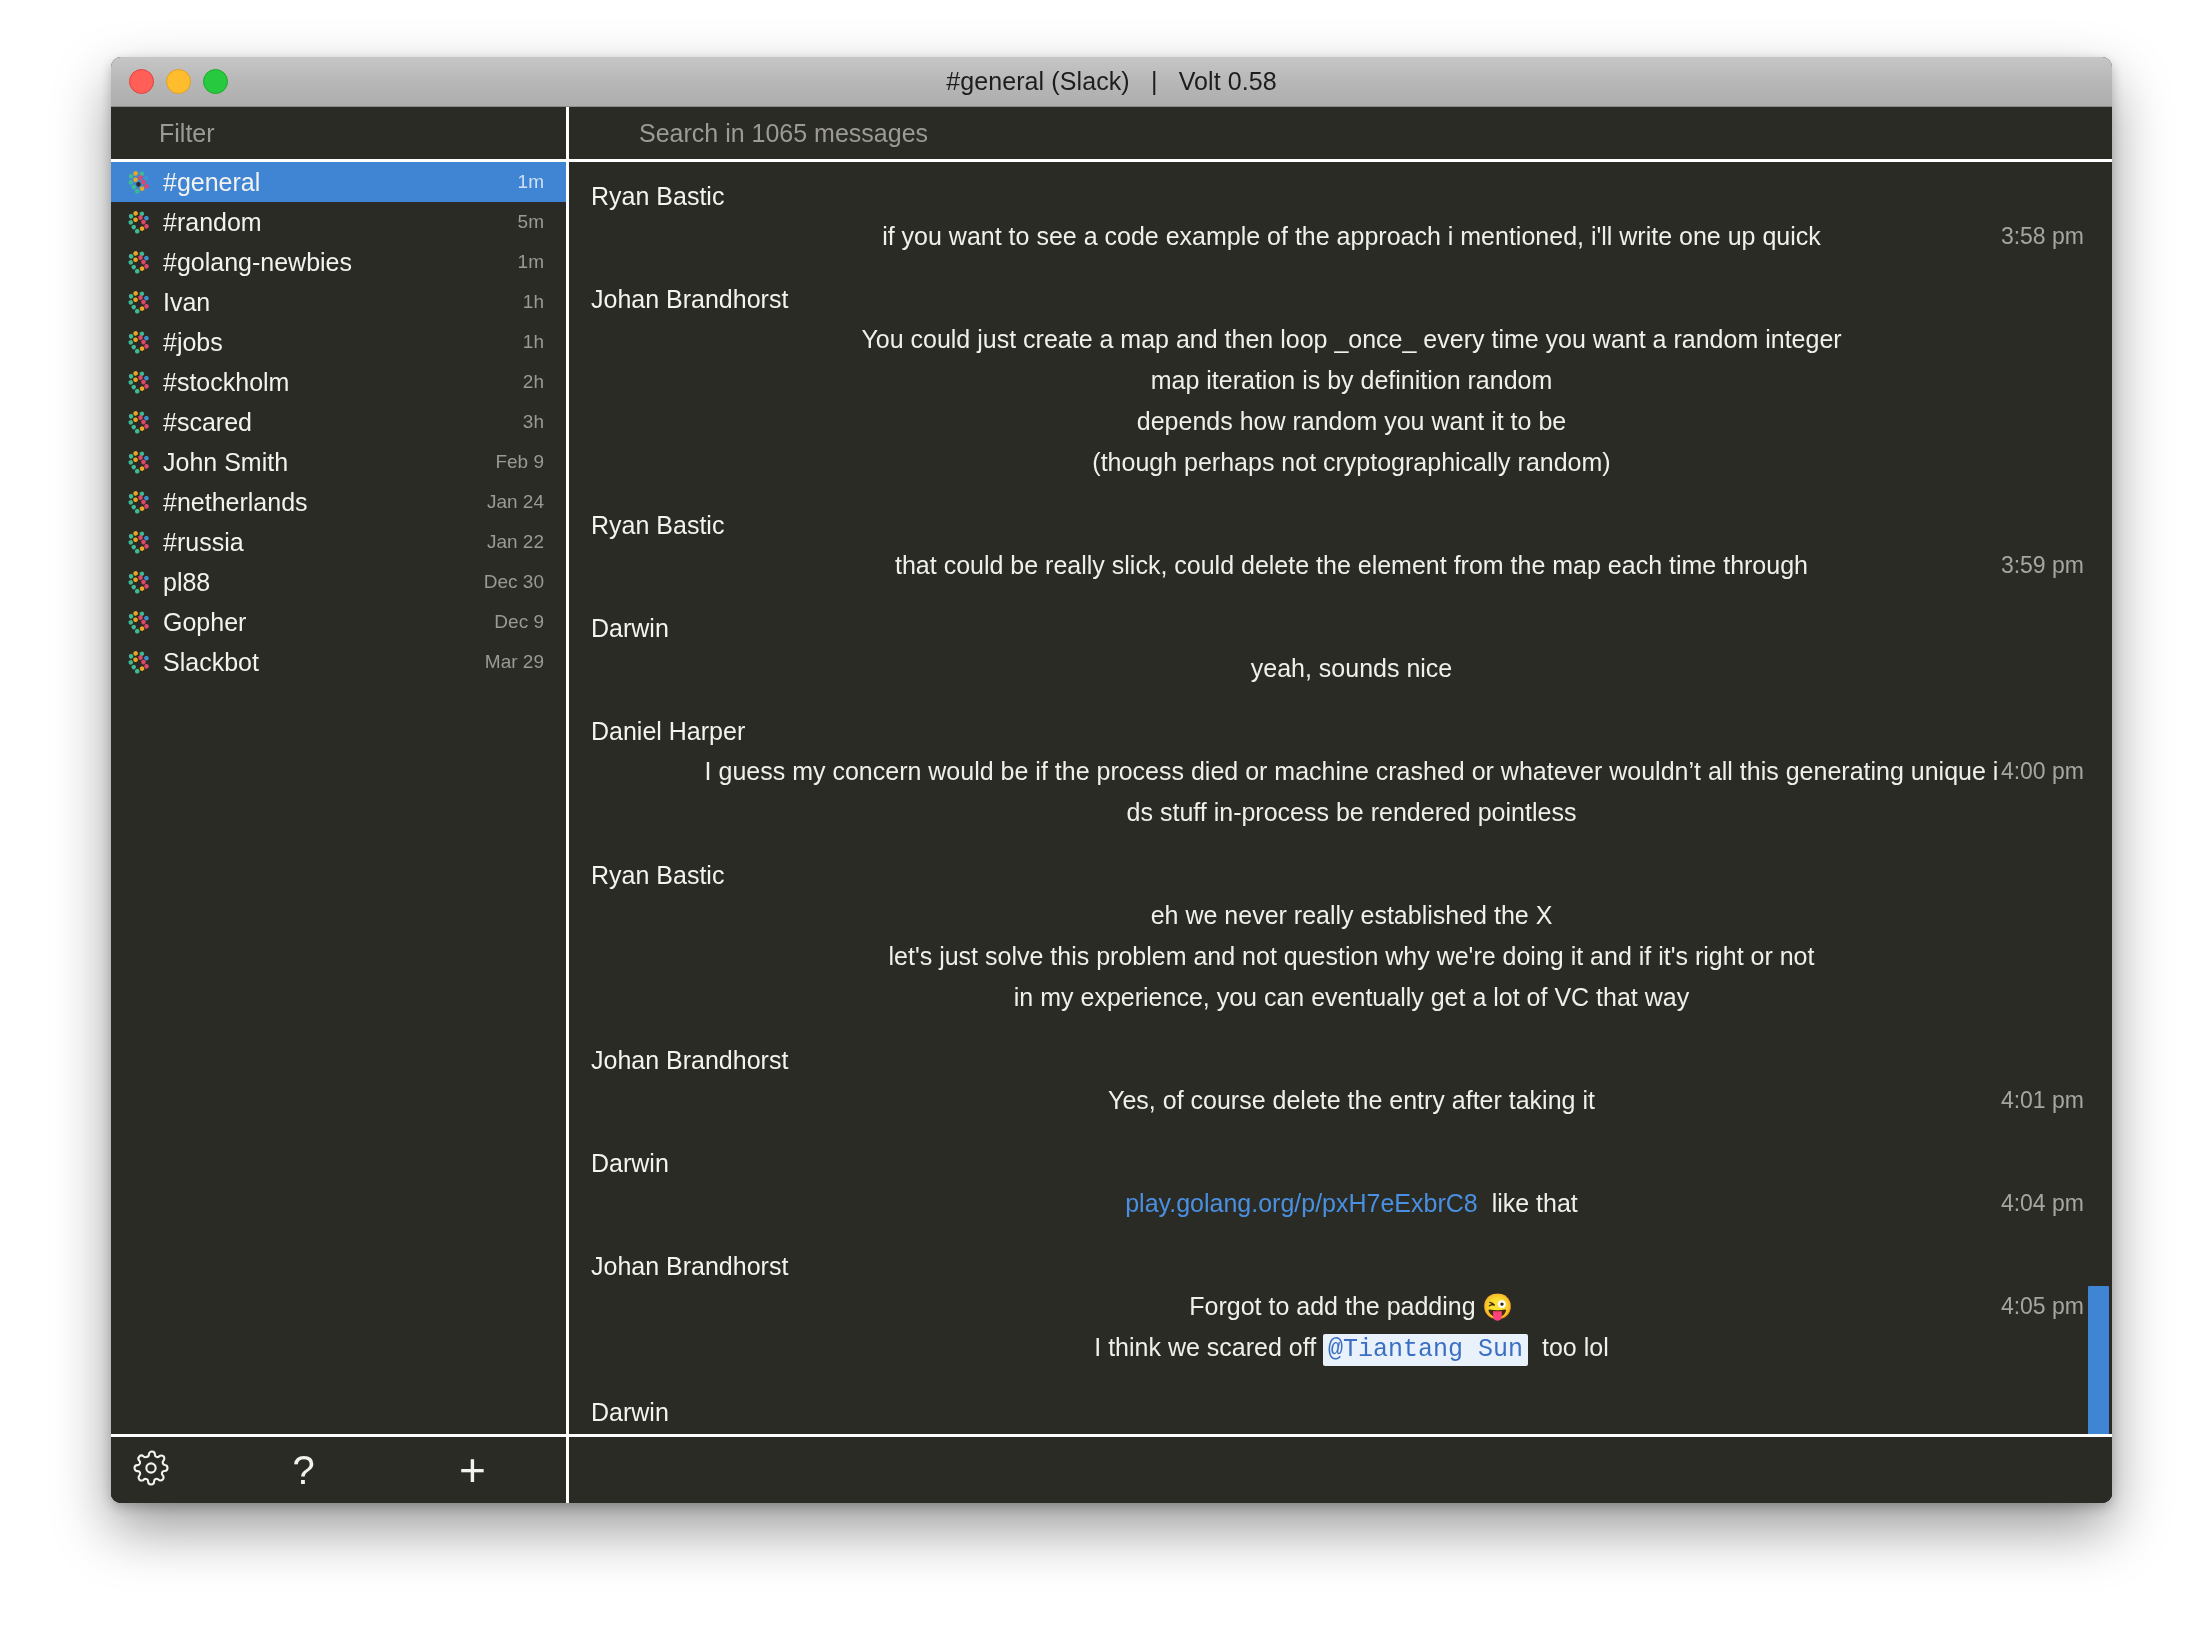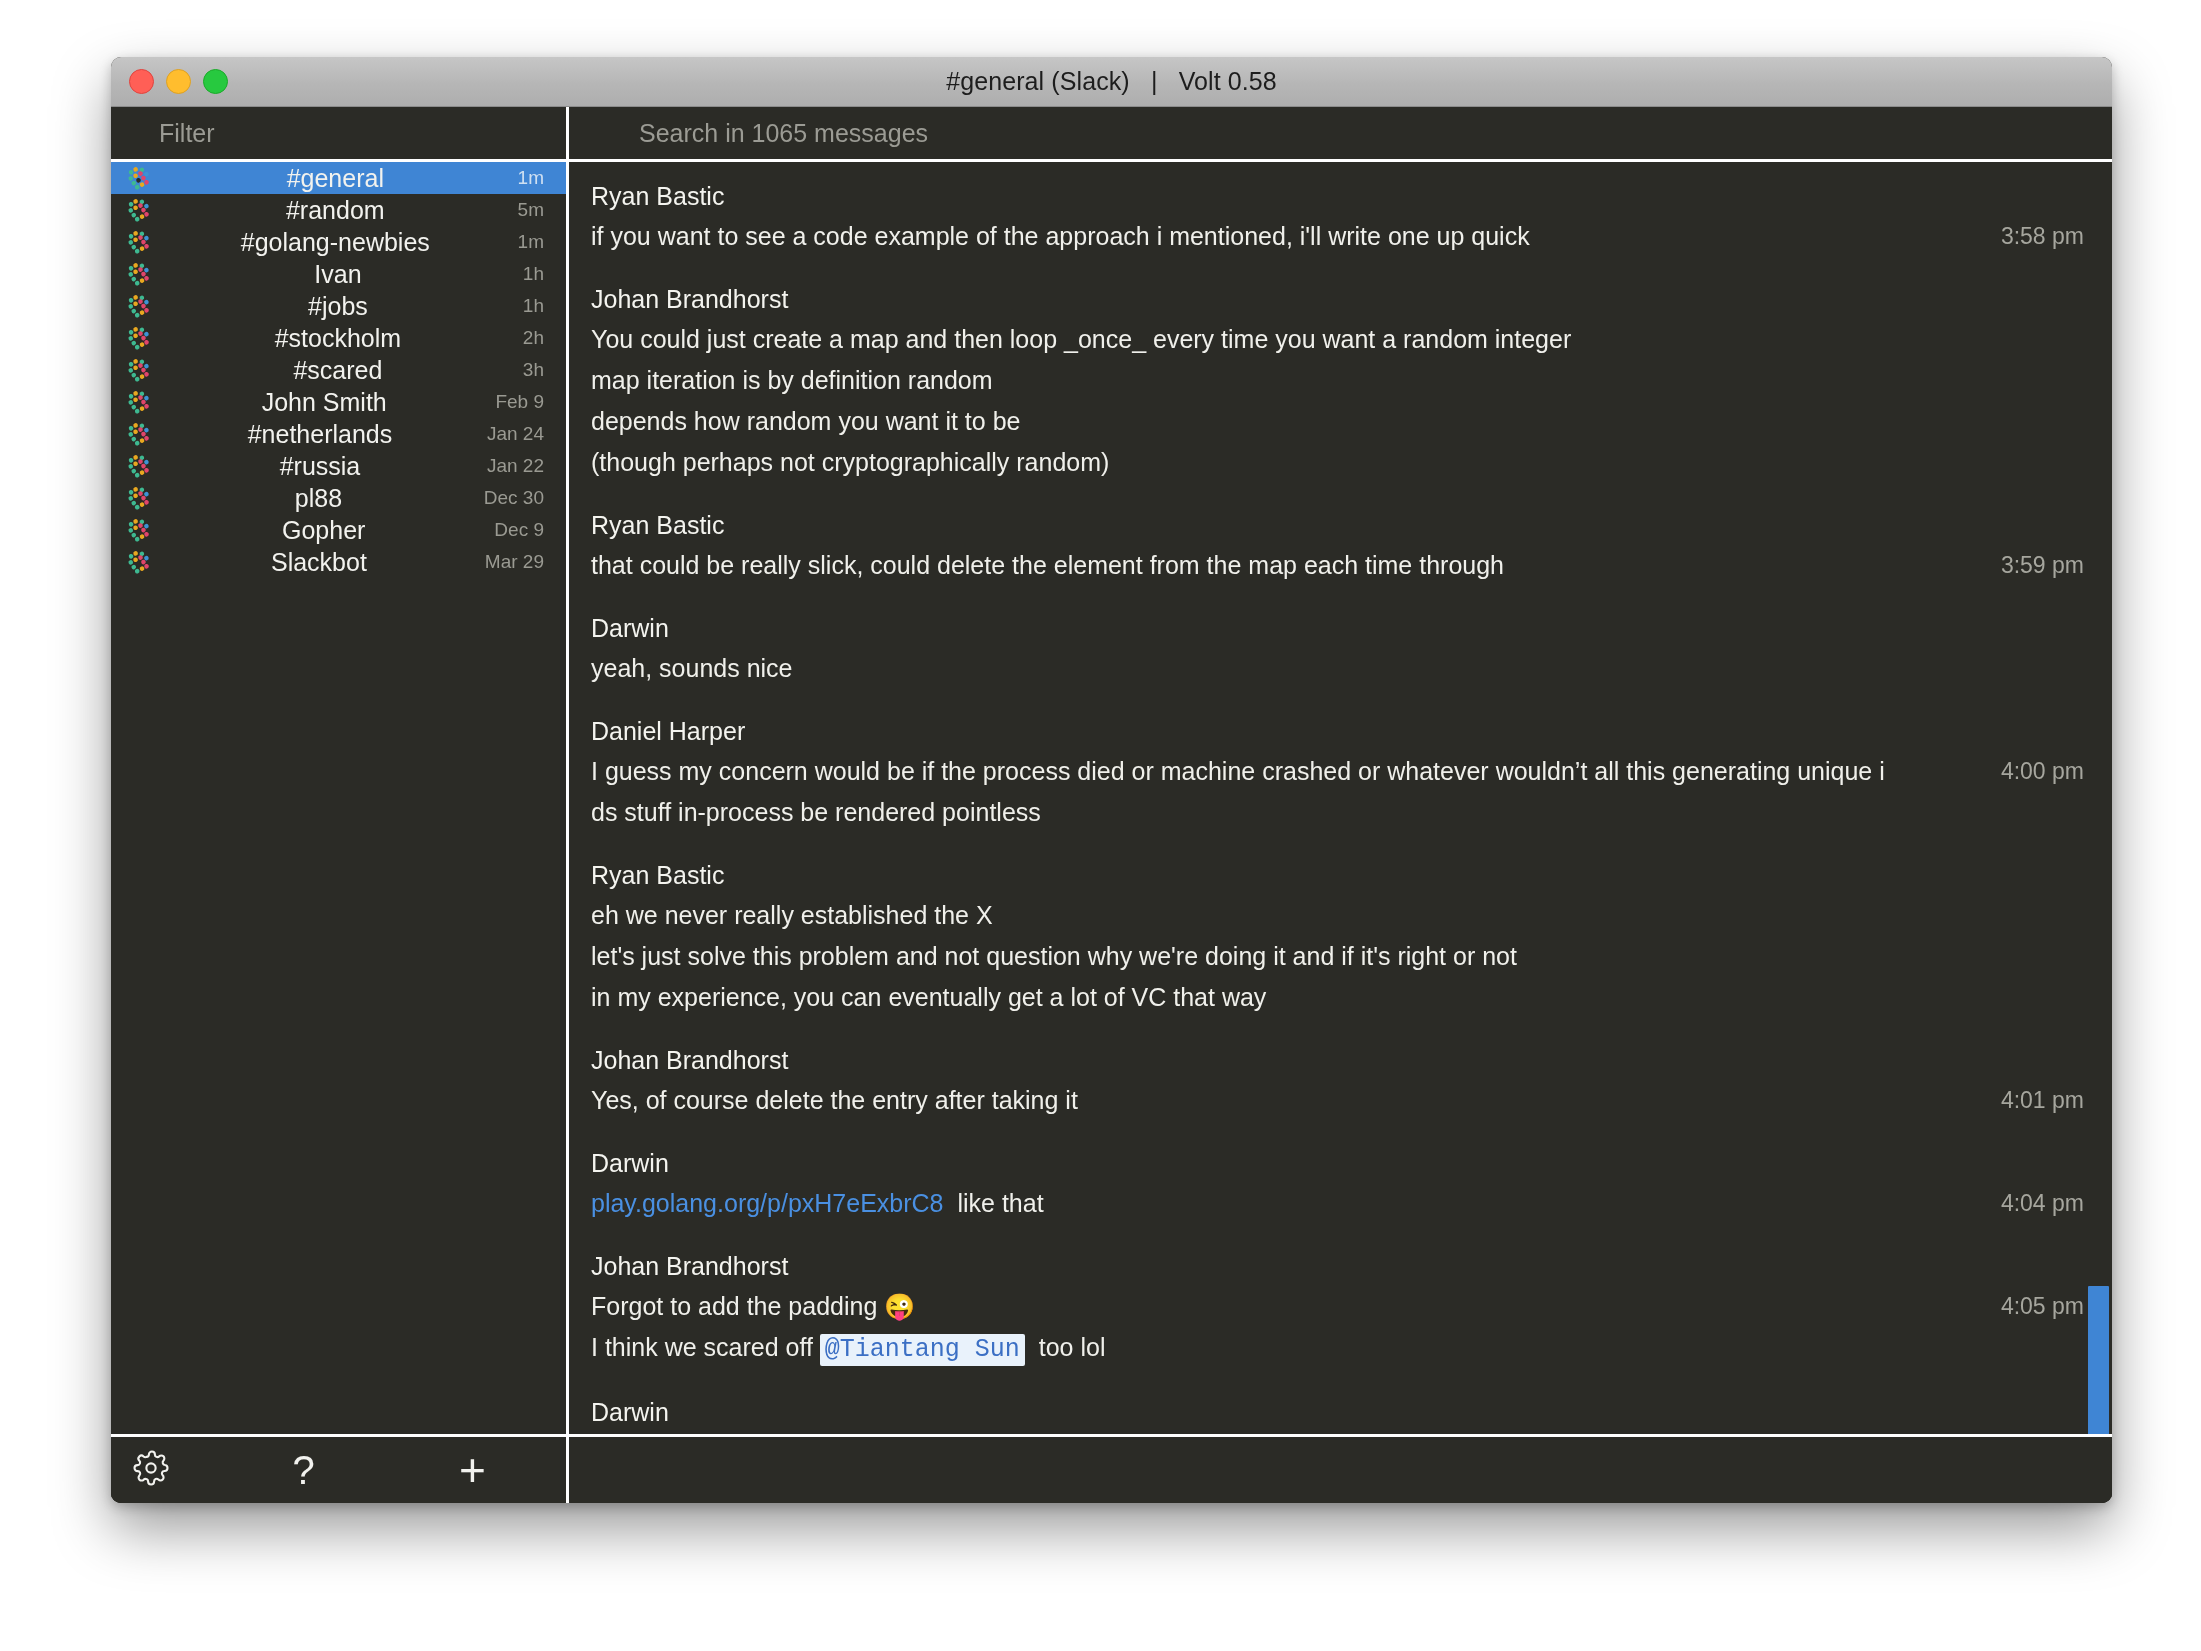--- a/index.html
+++ b/index.html
@@ -121,26 +121,25 @@
     flex: 0 0 3px;
   }
 
   
   .chan-list {
     flex: 1 1 auto;
     overflow: hidden;
     padding-top: 0px;
   }
   .chan-row {
-    height: 32px;
+    height: 40px;
     display: flex;
     align-items: center;
     padding: 0 22px 0 16px;
     box-sizing: border-box;
-    text-align: center;
   }
   .chan-row.selected { background: #3f85d4; }
 
   .slack-icon {
     width: 26px;
     height: 26px;
     flex: 0 0 26px;
     margin-right: 10px;
     position: relative;
   }
@@ -209,20 +208,21 @@
     font-size: 25px;
     font-weight: normal;
     color: #f4f4ef;
     line-height: 40px;
   }
   .msg-line {
     font-size: 25px;
     color: #f0f0eb;
     line-height: 41px;
     white-space: pre-wrap;
+    text-align: center;
   }
   .msg-time {
     position: absolute;
     right: 28px;
     font-size: 23px;
     color: #a6a69e;
     line-height: 41px;
   }
   .msg-link { color: #4a90e2; }
   .msg-mention {

